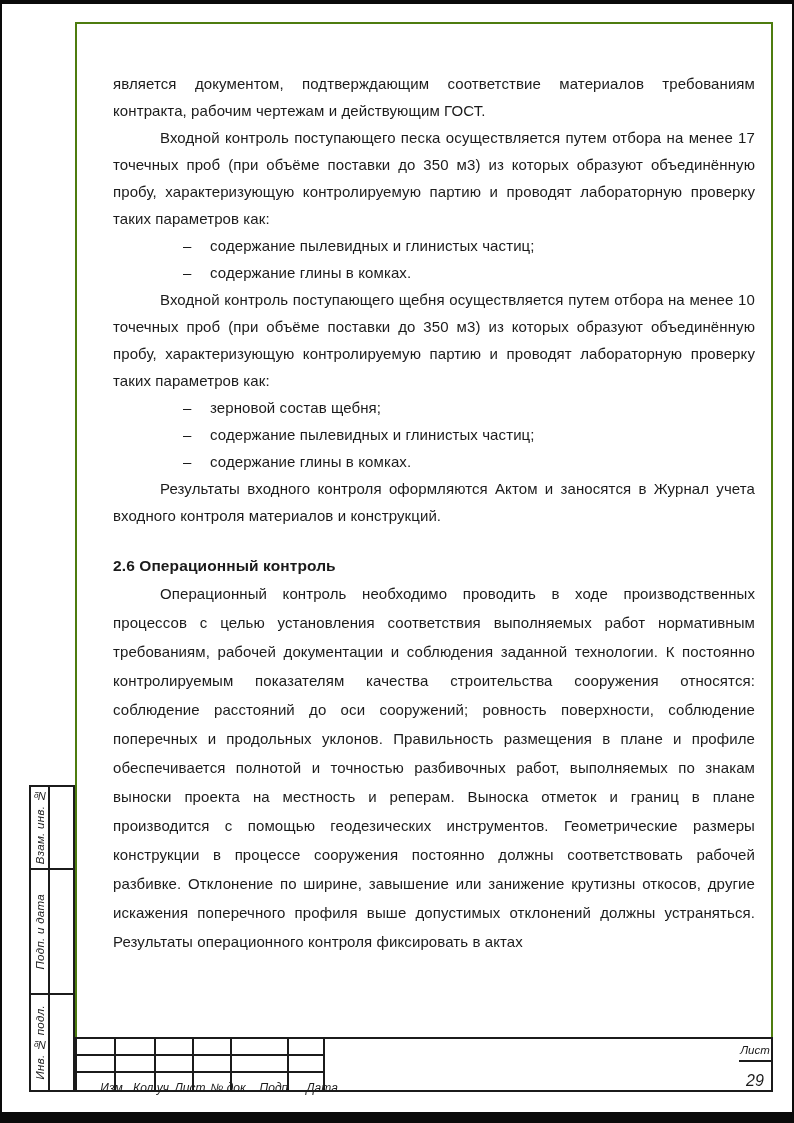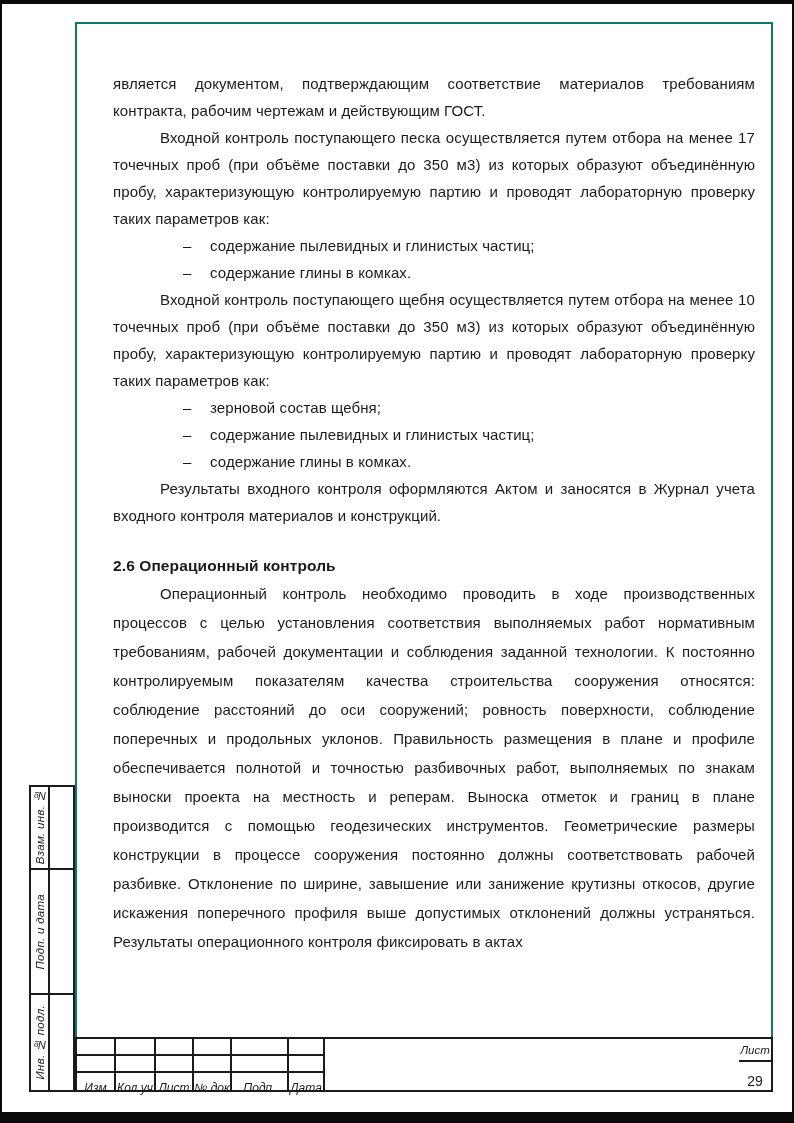--- a/index.html
+++ b/index.html
@@ -9,21 +9,21 @@
     font-family:"Liberation Sans",sans-serif;
   }
   .abs{position:absolute;}
   .edge{position:absolute;background:#0a0a0a;}
   #edge-top{left:0;top:0;width:794px;height:4px;}
   #edge-bottom{left:0;top:1112px;width:794px;height:11px;}
   #edge-left{left:0;top:0;width:2px;height:1123px;}
   #edge-right{left:792px;top:0;width:2px;height:1123px;}
 
   
-  #frame{left:75px;top:22px;width:694px;height:1066px;border:2px solid #0f766e;background:#fff;}
+  #frame{left:75px;top:22px;width:694px;height:1066px;border:2px solid #4d7c0f;background:#fff;}
 
   
   #content{left:36px;top:46px;right:16px;font-size:15px;line-height:27px;letter-spacing:0.1px;}
   .para{margin:0;text-align:justify;}
   .para.indent{text-indent:47px;}
   .para.tail{line-height:29px;}
   .heading{margin:23px 0 0 0;font-weight:700;font-size:15.5px;}
   .bullet{display:flex;margin:0 0 0 70px;}
   .dash{flex:0 0 27px;}
   .btxt{flex:1 1 auto;}
@@ -45,34 +45,34 @@
 
   
   #titleblock{left:75px;top:1037px;width:694px;height:51px;border:2px solid #1b1b1b;background:#fff;}
   .tb-vline{position:absolute;top:0;width:2px;height:51px;background:#1b1b1b;}
   #tbv-1{left:37px;}#tbv-2{left:77px;}#tbv-3{left:115px;}
   #tbv-4{left:153px;}#tbv-5{left:210px;}#tbv-6{left:246px;}
   .tb-hline{position:absolute;left:0;width:248px;height:2px;background:#1b1b1b;}
   #tbh-1{top:15px;}
   #tbh-2{top:32px;}
   .tb-col{position:absolute;top:34px;height:30px;display:flex;align-items:center;justify-content:center;
-          font-size:12px;font-style:italic;white-space:nowrap;overflow:hidden;}
+          font-size:12px;font-style:italic;white-space:nowrap;overflow:hidden;margin-left:16px;}
   #tbc-0{left:0;width:37px;}
   #tbc-1{left:39px;width:38px;}
   #tbc-2{left:79px;width:36px;}
   #tbc-3{left:117px;width:36px;}
   #tbc-4{left:155px;width:55px;}
   #tbc-5{left:212px;width:34px;}
   #tb-doc{position:absolute;left:248px;top:0;width:412px;height:51px;display:flex;align-items:center;justify-content:center;
           font-size:21px;letter-spacing:0.5px;}
   #tb-sheet{position:absolute;left:662px;top:0;width:32px;height:51px;}
   #tb-sheet-label{position:absolute;left:0;top:0;width:32px;height:21px;border-bottom:2px solid #1b1b1b;
           display:flex;align-items:center;justify-content:center;font-size:11.5px;font-style:italic;}
   #tb-sheet-num{position:absolute;left:0;top:23px;width:32px;height:38px;
-          display:flex;align-items:center;justify-content:center;font-size:14px;}
+          display:flex;align-items:center;justify-content:center;font-size:16px;font-style:italic;}
 </style>
 </head>
 <body>
 
 <div class="edge" id="edge-top"></div>
 <div class="edge" id="edge-bottom"></div>
 <div class="edge" id="edge-left"></div>
 <div class="edge" id="edge-right"></div>
 
 <div class="abs" id="frame">

